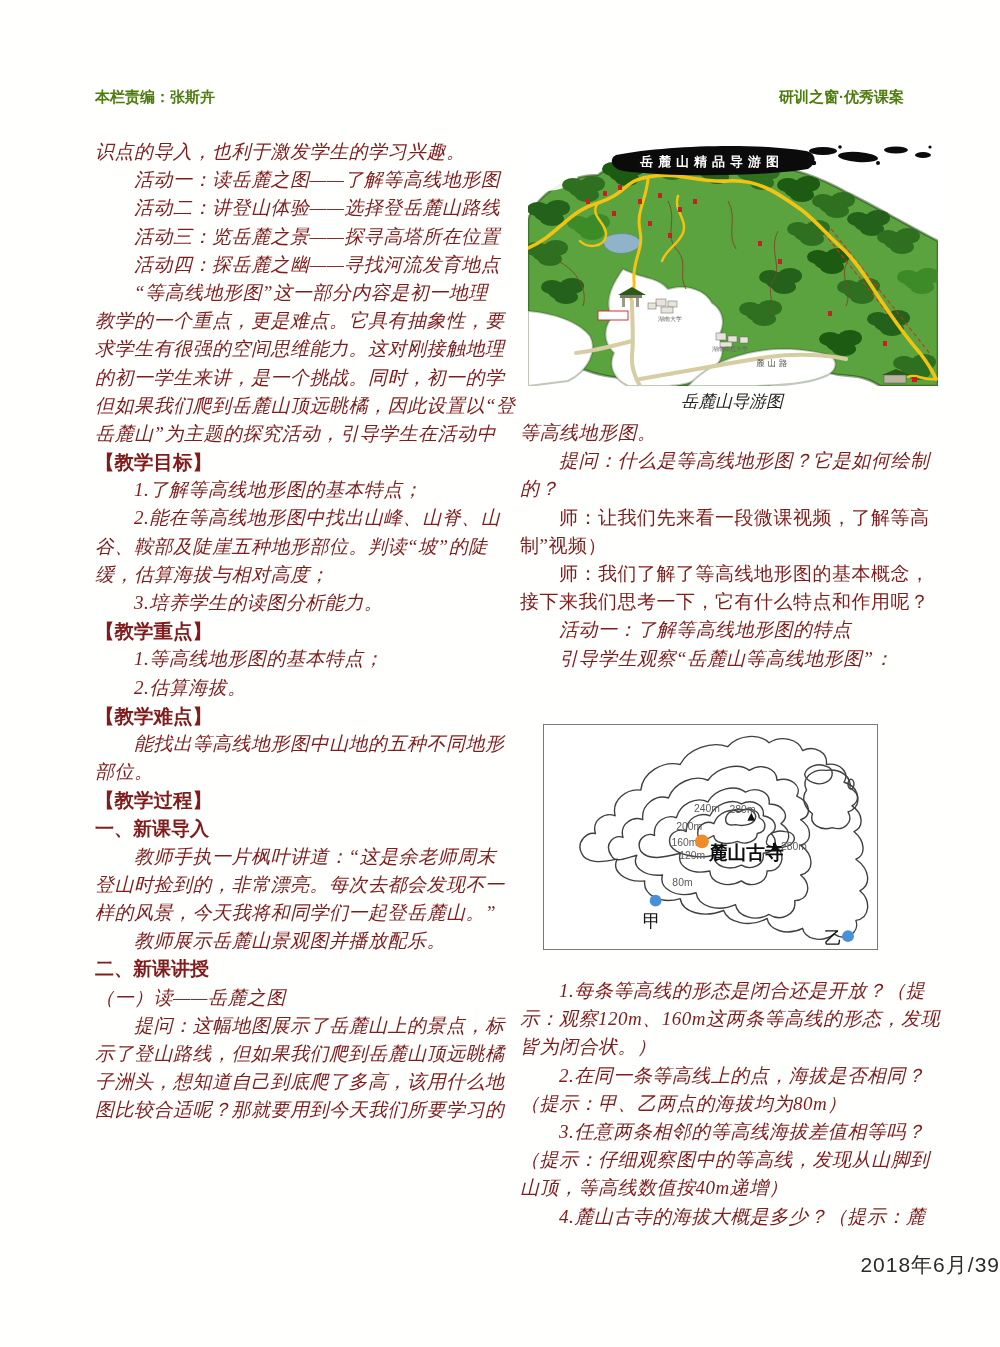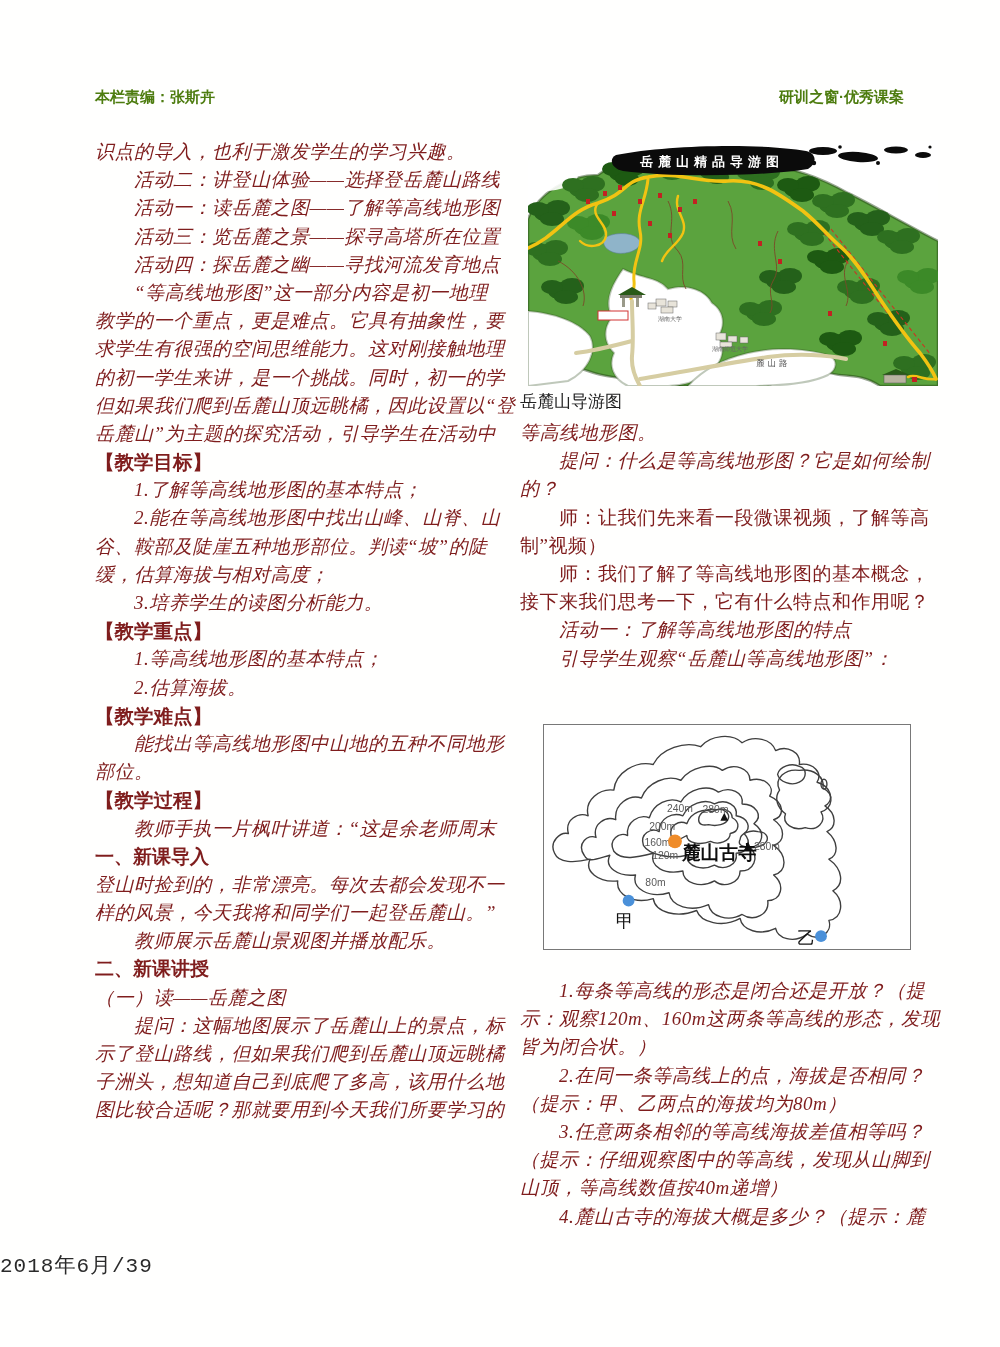--- a/index.html
+++ b/index.html
@@ -11,40 +11,40 @@
   .hdr-right{right:96px;}
   .col{position:absolute;}
   .line{height:28.2px;line-height:28.2px;white-space:nowrap;font-size:19px;color:#7f1d1d;}
   .kai{font-style:italic;letter-spacing:0.5px;}
   .song{font-style:normal;letter-spacing:0.5px;}
   .h1{font-family:"Liberation Sans",sans-serif;font-weight:bold;font-size:19.5px;
       font-style:normal;letter-spacing:0;}
   .h2{font-family:"Liberation Sans",sans-serif;font-weight:bold;font-size:19px;
       font-style:normal;letter-spacing:0;}
   .tour-map{position:absolute;left:528px;top:141px;width:410px;height:245px;}
-  .map-caption{position:absolute;left:520px;top:390px;width:424px;text-align:left;
-      font-size:17px;color:#222;}
-  .contour-box{position:absolute;left:543px;top:724px;width:368px;height:226px;
-      border:1.5px solid #787878;box-sizing:border-box;background:#fff;}
-  .footer{position:absolute;left:0;top:1251px;width:1000px;text-align:left;
-      font-family:Liberation Mono, monospace;font-size:21px;letter-spacing:1px;color:#2a2a2a;}
+  .map-caption{position:absolute;left:520px;top:390px;width:424px;text-align:center;
+      font-size:17px;font-style:italic;color:#222;}
+  .contour-box{position:absolute;left:543px;top:724px;width:335px;height:226px;
+      border:1.5px solid #787878;box-sizing:border-box;background:#fff;padding-left:27px;}
+  .footer{position:absolute;left:0;top:1251px;width:1000px;text-align:right;
+      font-family:Liberation Sans, sans-serif;font-size:21px;letter-spacing:1px;color:#2a2a2a;}
   svg{display:block;}
 </style>
 </head>
 <body>
 
 <div class="page">
 
   <div class="hdr hdr-left">本栏责编：张斯卉</div>
   <div class="hdr hdr-right">研训之窗·优秀课案</div>
 
   <div class="col" style="left:95px;top:138px;width:426px;">
       <div class="line kai">识点的导入，也利于激发学生的学习兴趣。</div>
+      <div class="line kai" style="padding-left: 39px;">活动一：读岳麓之图——了解等高线地形图</div>
       <div class="line kai" style="padding-left: 39px;">活动二：讲登山体验——选择登岳麓山路线</div>
-      <div class="line kai" style="padding-left: 39px;">活动一：读岳麓之图——了解等高线地形图</div>
       <div class="line kai" style="padding-left: 39px;">活动三：览岳麓之景——探寻高塔所在位置</div>
       <div class="line kai" style="padding-left: 39px;">活动四：探岳麓之幽——寻找河流发育地点</div>
       <div class="line kai" style="padding-left: 39px;">“等高线地形图”这一部分内容是初一地理</div>
       <div class="line kai">教学的一个重点，更是难点。它具有抽象性，要</div>
       <div class="line kai">求学生有很强的空间思维能力。这对刚接触地理</div>
       <div class="line kai">的初一学生来讲，是一个挑战。同时，初一的学</div>
       <div class="line kai">但如果我们爬到岳麓山顶远眺橘，因此设置以“登</div>
       <div class="line kai">岳麓山”为主题的探究活动，引导学生在活动中</div>
       <div class="line h1">【教学目标】</div>
       <div class="line kai" style="padding-left: 39px;">1.了解等高线地形图的基本特点；</div>
@@ -52,22 +52,22 @@
       <div class="line kai">谷、鞍部及陡崖五种地形部位。判读“坡”的陡</div>
       <div class="line kai">缓，估算海拔与相对高度；</div>
       <div class="line kai" style="padding-left: 39px;">3.培养学生的读图分析能力。</div>
       <div class="line h1">【教学重点】</div>
       <div class="line kai" style="padding-left: 39px;">1.等高线地形图的基本特点；</div>
       <div class="line kai" style="padding-left: 39px;">2.估算海拔。</div>
       <div class="line h1">【教学难点】</div>
       <div class="line kai" style="padding-left: 39px;">能找出等高线地形图中山地的五种不同地形</div>
       <div class="line kai">部位。</div>
       <div class="line h1">【教学过程】</div>
+      <div class="line h2">一、新课导入</div>
       <div class="line kai" style="padding-left: 39px;">教师手执一片枫叶讲道：“这是余老师周末</div>
-      <div class="line h2">一、新课导入</div>
       <div class="line kai">登山时捡到的，非常漂亮。每次去都会发现不一</div>
       <div class="line kai">样的风景，今天我将和同学们一起登岳麓山。”</div>
       <div class="line kai" style="padding-left: 39px;">教师展示岳麓山景观图并播放配乐。</div>
       <div class="line h2">二、新课讲授</div>
       <div class="line kai">（一）读——岳麓之图</div>
       <div class="line kai" style="padding-left: 39px;">提问：这幅地图展示了岳麓山上的景点，标</div>
       <div class="line kai">示了登山路线，但如果我们爬到岳麓山顶远眺橘</div>
       <div class="line kai">子洲头，想知道自己到底爬了多高，该用什么地</div>
       <div class="line kai">图比较合适呢？那就要用到今天我们所要学习的</div>
     </div>

